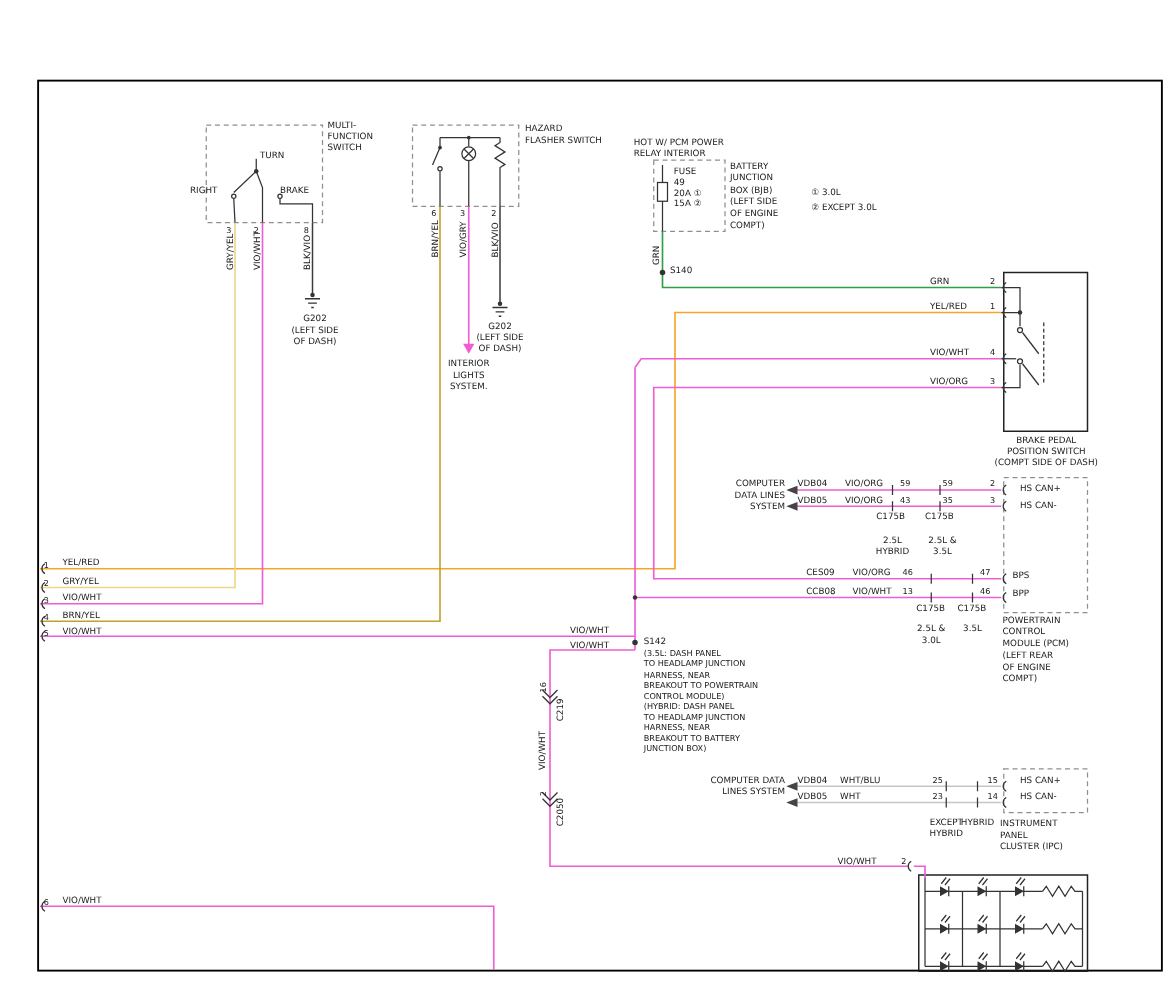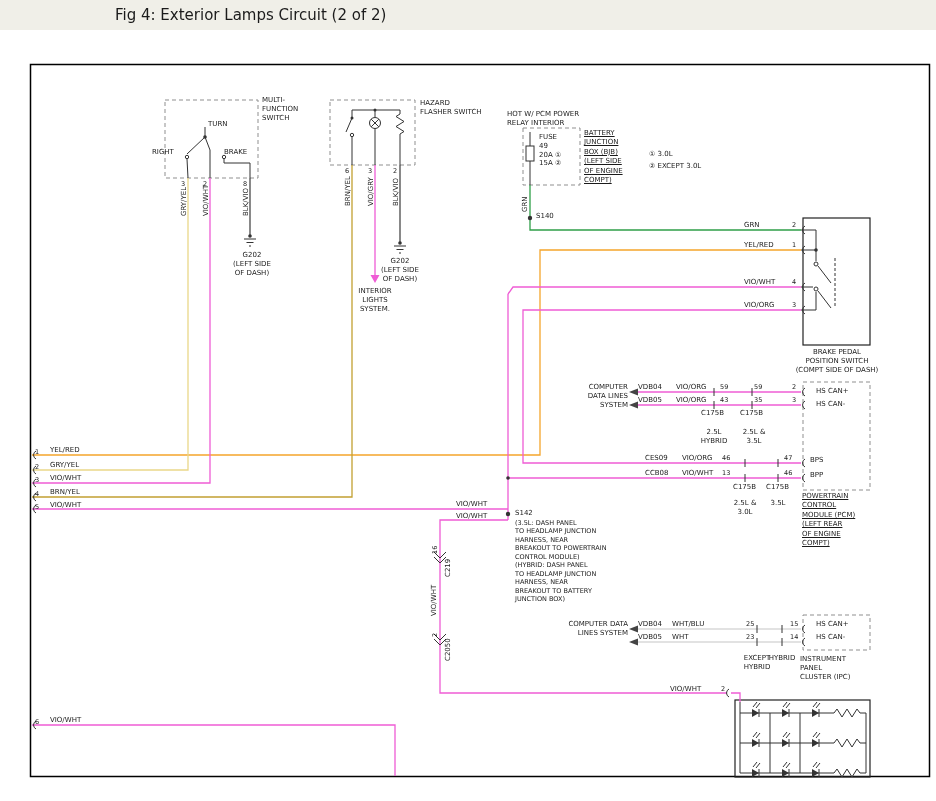--- a/index.html
+++ b/index.html
@@ -8,29 +8,26 @@
   .page { position:relative; width:936px; height:801px; background:#fff; }
   .titlebar { position:absolute; left:0; top:0; width:936px; height:30px; background:#f0efe8; }
   .title { position:absolute; left:115px; top:6px; font-size:15px; color:#1b1b1b; }
   svg.diag { position:absolute; left:0; top:0; }
   .lbl { position:absolute; font-size:7px; line-height:1.25; color:#1a1a1a; white-space:pre-line; }
   .sm { font-size:6.5px; }
   .c { text-align:center; }
   .r { text-align:right; }
   .v { transform:rotate(-90deg); transform-origin:0 0; white-space:nowrap; }
   .note { font-size:6.5px; line-height:1.3; }
-  .cap6 { line-height:1.35;text-decoration:underline; }
+  .cap6 { line-height:1.35; }
 </style>
 </head>
 <body>
 
 <div class="page">
-  <div class="titlebar">
-    <div class="title">Fig 4: Exterior Lamps Circuit (2 of 2)</div>
-  </div>
 
   <svg class="diag" width="936" height="801" viewBox="0 0 936 801">
 
     <rect x="30.5" y="64.5" width="899" height="712" fill="none" stroke="#000" stroke-width="1.5"></rect>
 
     <g stroke="#8f8f8f" fill="none" stroke-dasharray="4,3" stroke-width="1">
       <rect x="165" y="100" width="93" height="78"></rect>
       <rect x="330" y="100" width="85" height="65"></rect>
       <rect x="523" y="128" width="57" height="57"></rect>
       <rect x="803" y="382" width="67" height="108"></rect>

